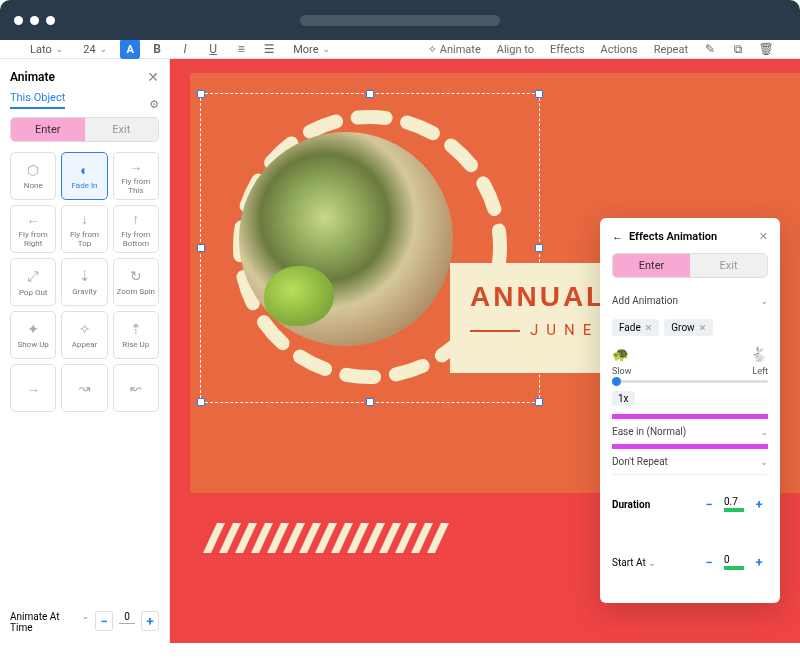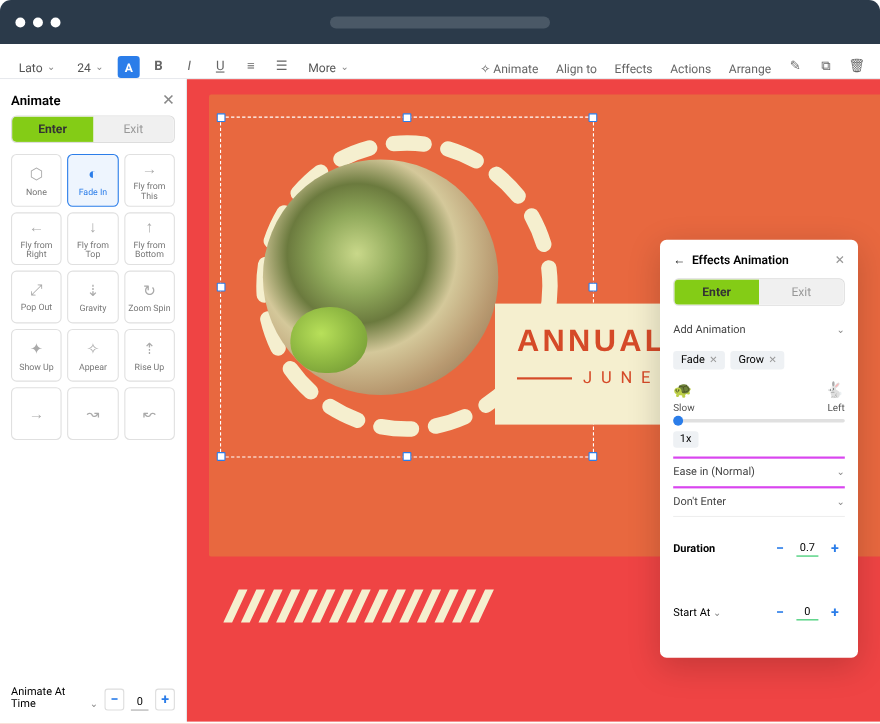--- a/index.html
+++ b/index.html
@@ -1,42 +1,42 @@
 <!DOCTYPE html>
 <html><head>
 <meta charset="utf-8">
 <style>
 *{box-sizing:border-box;margin:0;padding:0;font-family:-apple-system,BlinkMacSystemFont,"Segoe UI",Roboto,sans-serif}
 body{background:#fff;width:800px;height:658px;overflow:hidden;position:relative}
 .chrome{background:#2b3a4a;height:40px;border-radius:10px 10px 0 0;display:flex;align-items:center;padding:0 14px;position:relative}
 .dots{display:flex;gap:7px}
 .dot{width:9px;height:9px;border-radius:50%;background:#fff}
 .url-pill{position:absolute;left:50%;transform:translateX(-50%);width:200px;height:11px;background:#4a5866;border-radius:6px}
-.toolbar{height:32px;background:#fff;border-bottom:1px solid #e5e7eb;display:flex;align-items:flex-end;padding:0 10px;gap:6px;font-size:11px;color:#555}
+.toolbar{height:19px;background:#fff;border-bottom:1px solid #e5e7eb;display:flex;align-items:center;padding:0 23px;gap:6px;font-size:11px;color:#555}
 .tb-sel{display:flex;align-items:center;gap:4px;padding:2px 6px;border:1px solid transparent;border-radius:3px}
 .chev{font-size:9px;color:#888}
 .tb-colorbtn{width:20px;height:20px;background:#2b7de9;border-radius:3px;display:flex;align-items:center;justify-content:center;color:#fff;font-size:11px;font-weight:bold}
 .tb-ic{width:22px;height:22px;display:flex;align-items:center;justify-content:center;color:#666;font-size:12px;border-radius:3px}
 .spacer{flex:1}
 .tb-txt{color:#666;padding:2px 5px}
 .main{display:flex;height:calc(100% - 74px)}
 .panel{width:170px;background:#fff;border-right:1px solid #e5e7eb;padding:10px;font-size:11px;display:flex;flex-direction:column}
 .phead{display:flex;justify-content:space-between;align-items:center;margin-bottom:6px}
 .ptitle{font-weight:600;font-size:12px}
 .closeic{color:#888;font-size:14px}
 .ptab{color:#2b7de9;border-bottom:2px solid #2b7de9;padding-bottom:3px;display:inline-block;margin-bottom:8px;font-size:11px}
 .tabs{display:flex;border:1px solid #ddd;border-radius:5px;overflow:hidden;margin-bottom:10px}
 .tab{flex:1;text-align:center;padding:5px;font-size:11px;background:#f0f0f0;color:#999}
-.tab.active{background:#84cc16;font-weight:700;color:#333}
+.tab.active{background:#f9a8d4;font-weight:400;color:#333}
 .grid{display:grid;grid-template-columns:repeat(3,1fr);gap:5px;margin-bottom:10px}
 .cell{border:1px solid #e0e0e0;border-radius:5px;height:48px;display:flex;flex-direction:column;align-items:center;justify-content:center;gap:3px;font-size:8px;color:#777;text-align:center;padding:2px}
 .cell.sel{border-color:#2b7de9;background:#eef5fe;color:#2b7de9}
 .cic{font-size:14px;color:#aaa}
 .cell.sel .cic{color:#2b7de9}
-.bottomrow{display:flex;align-items:flex-end;gap:6px;margin-top:auto;font-size:10px}
+.bottomrow{display:flex;align-items:flex-start;gap:6px;margin-top:auto;font-size:10px}
 .stepbtn{width:20px;height:20px;border:1px solid #ddd;border-radius:3px;display:flex;align-items:center;justify-content:center;color:#2b7de9;font-weight:bold;font-size:13px}
 .stepval{border-bottom:1px solid #aaa;min-width:16px;text-align:center;padding-bottom:1px}
 .canvas{flex:1;background:#ef4444;position:relative;overflow:hidden}
 .slide{position:absolute;left:20px;top:14px;width:700px;height:420px;background:#e8683f;border-radius:2px}
 .selbox{position:absolute;left:10px;top:20px;width:340px;height:310px;border:1px dashed #fff}
 .handle{position:absolute;width:8px;height:8px;background:#fff;border:1px solid #2b7de9;border-radius:1px}
 .h-tl{left:-4px;top:-4px}.h-tm{left:50%;top:-4px;margin-left:-4px}.h-tr{right:-4px;top:-4px}
 .h-ml{left:-4px;top:50%;margin-top:-4px}.h-mr{right:-4px;top:50%;margin-top:-4px}
 .h-bl{left:-4px;bottom:-4px}.h-bm{left:50%;bottom:-4px;margin-left:-4px}.h-br{right:-4px;bottom:-4px}
 .ring{position:absolute;left:24px;top:8px;width:290px;height:290px}
@@ -45,32 +45,32 @@
 .titlecard{position:absolute;left:260px;top:190px;width:330px;height:110px;background:#f5efcf;padding:18px 20px}
 .titletxt{font-family:"Arial Black",sans-serif;font-weight:900;font-size:28px;letter-spacing:3px;color:#d54a28}
 .subtxt{letter-spacing:8px;color:#d54a28;font-size:15px;margin-top:8px}
 .subline{display:inline-block;width:50px;height:2px;background:#d54a28;vertical-align:middle;margin-right:10px}
 .stripes{position:absolute;display:flex;gap:8px}
 .stripe{width:8px;height:30px;background:#f5efcf;transform:skewX(-25deg)}
 .popup{position:absolute;right:20px;top:218px;width:180px;background:#fff;border-radius:6px;box-shadow:0 8px 30px rgba(0,0,0,0.18);padding:12px;font-size:11px}
 .pophead{display:flex;align-items:center;justify-content:space-between;margin-bottom:10px}
 .pophead-l{display:flex;align-items:center;gap:6px;font-weight:600;font-size:11px}
 .poprow{display:flex;justify-content:space-between;align-items:center;padding:7px 0;font-size:10px;color:#444}
-.poprow.bord{border-top:2px solid #d946ef}
+.poprow.bord{border-top:5px solid #d946ef}
 .chips{display:flex;gap:5px;margin:6px 0 10px}
 .chip{background:#eef1f4;padding:3px 7px;border-radius:3px;font-size:10px;display:flex;align-items:flex-end;gap:4px}
 .chip-x{color:#999;font-size:9px}
 .speed{display:flex;justify-content:space-between;font-size:9px;color:#555;margin-bottom:4px}
 .slider{height:3px;background:#e0e0e0;border-radius:2px;position:relative;margin-bottom:8px}
 .sliderdot{position:absolute;left:0;top:-3px;width:9px;height:9px;background:#2b7de9;border-radius:50%}
 .mult{display:inline-block;background:#eef1f4;padding:2px 6px;border-radius:3px;font-size:10px;margin-bottom:8px}
 .durrow{display:flex;align-items:center;justify-content:space-between;font-size:10px;padding:20px 0}
 .durctrl{display:flex;align-items:center;gap:6px}
 .mini{width:18px;height:18px;display:flex;align-items:center;justify-content:center;color:#2b7de9;font-weight:bold;font-size:13px}
-.durval{border-bottom:1px solid #22c55e;min-width:20px;text-align:center;padding-bottom:1px}
+.durval{border-bottom:4px solid #22c55e;min-width:20px;padding-bottom:1px}
 svg{display:block}
 </style>
 </head>
 <body>
 
 <div class="chrome">
   <div class="dots">
     <div class="dot"></div>
     <div class="dot"></div>
     <div class="dot"></div>
@@ -101,31 +101,35 @@
   <div class="tb-ic">☰</div>
   <div class="tb-sel">
       <span>More</span>
       <span class="chev">⌄</span>
     </div>
   <div class="spacer"></div>
   <div class="tb-txt">✧ <span>Animate</span></div>
   <div class="tb-txt">Align to</div>
   <div class="tb-txt">Effects</div>
   <div class="tb-txt">Actions</div>
-  <div class="tb-txt">Arrange</div>
+  <div class="tb-txt">Repeat</div>
   <div class="tb-ic">✎</div>
   <div class="tb-ic">⧉</div>
   <div class="tb-ic">🗑</div>
 </div>
 
 <div class="main">
   <div class="panel">
     <div class="phead">
       <span class="ptitle">Animate</span>
       <span class="closeic">✕</span>
+    </div>
+    <div style="display:flex;justify-content:space-between;align-items:center">
+      <span class="ptab">This Object</span>
+      <span style="color:#888">⚙</span>
     </div>
     <div class="tabs">
       <div class="tab active">Enter</div>
       <div class="tab">Exit</div>
     </div>
     <div class="grid">
       <div class="cell">
           <span class="cic">⬡</span>
           <span>None</span>
         </div>
@@ -272,21 +276,21 @@
   </div>
   <div class="slider">
       <div class="sliderdot"></div>
     </div>
   <div class="mult">1x</div>
   <div class="poprow bord">
       <span>Ease in (Normal)</span>
       <span class="chev">⌄</span>
     </div>
   <div class="poprow bord">
-      <span>Don't Enter</span>
+      <span>Don't Repeat</span>
       <span class="chev">⌄</span>
     </div>
   <div class="durrow bord" style="border-top:1px solid #eee">
     <b>Duration</b>
     <div class="durctrl">
       <div class="mini">−</div>
       <div class="durval">0.7</div>
       <div class="mini">+</div>
     </div>
   </div>

